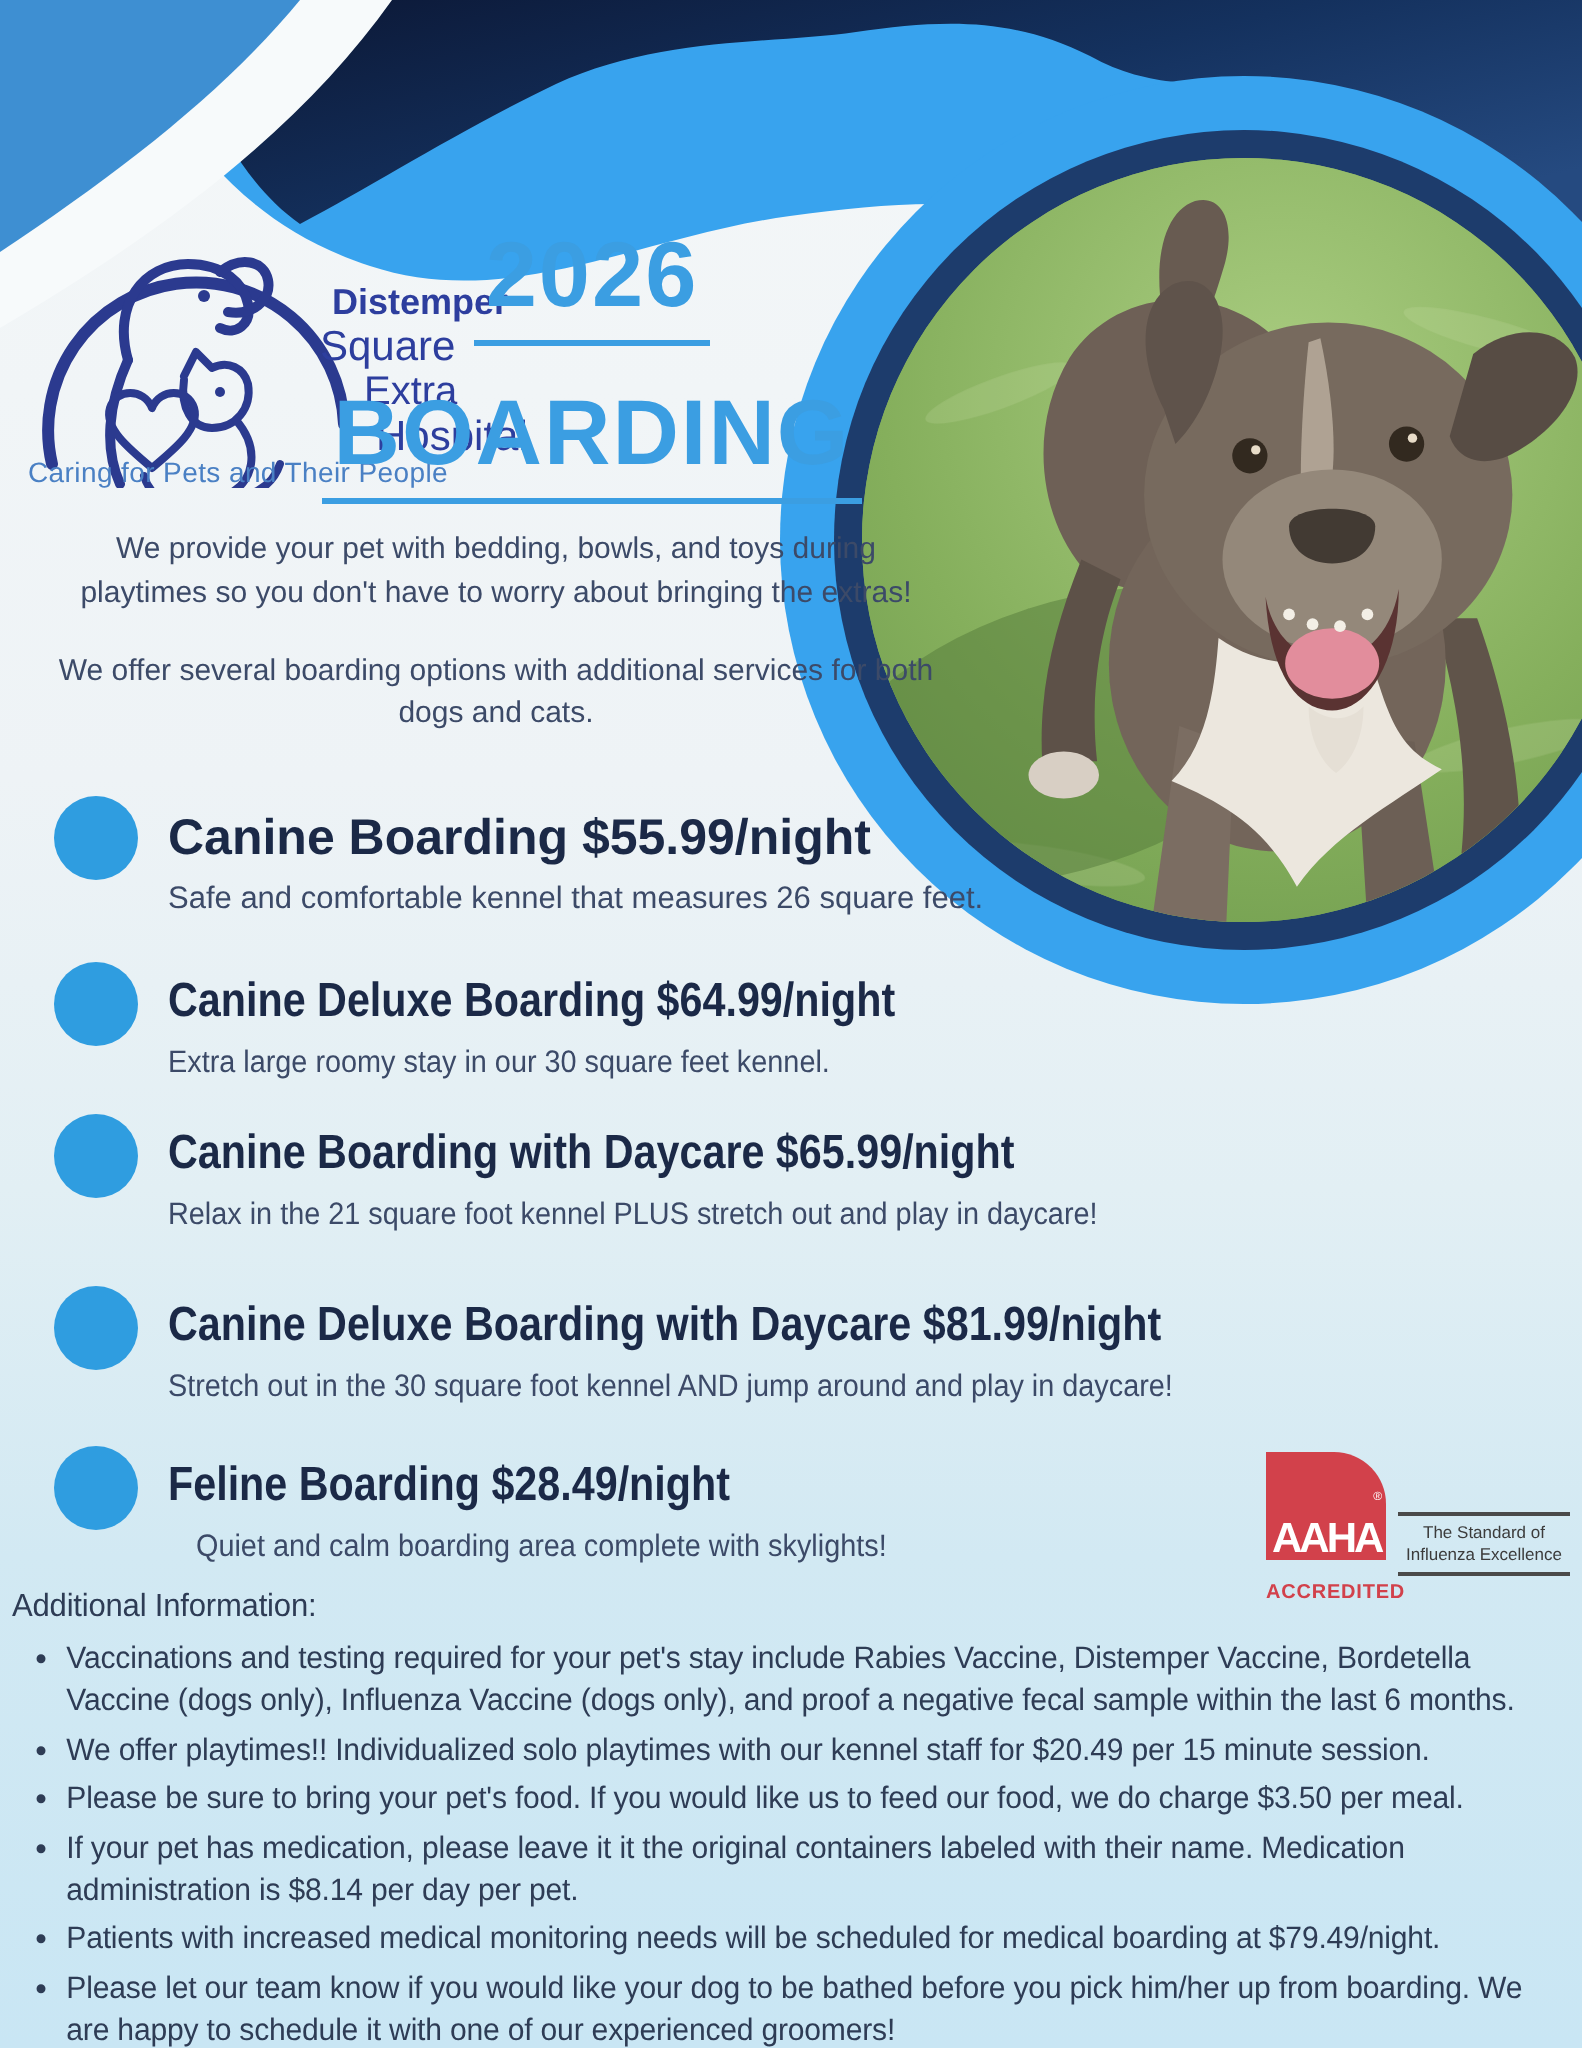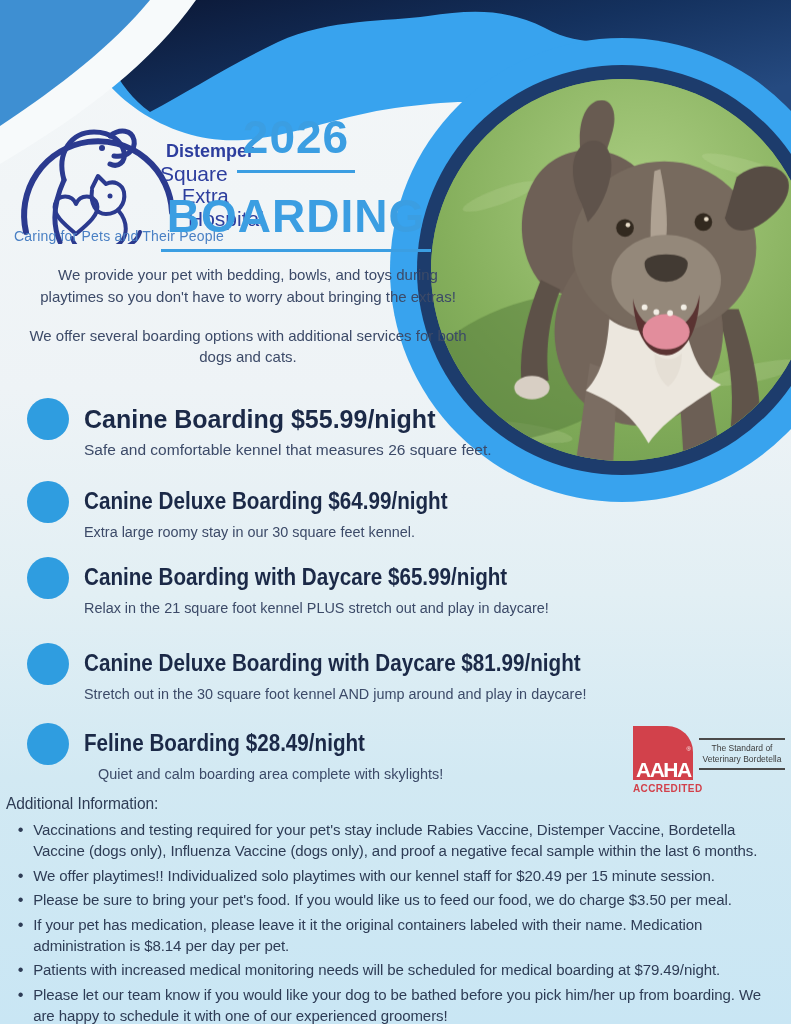--- a/index.html
+++ b/index.html
@@ -40,21 +40,21 @@
   .cond .stitle{font-size:24px;transform:scaleX(0.86);transform-origin:0 50%;}
   .cond .sdesc{transform:scaleX(0.93);transform-origin:0 50%;}
   .r1{top:404px;} .r2{top:487px;} .r3{top:563px;} .r4{top:649px;} .r5{top:729px;}
   .r5 .sdesc{margin-left:14px;}
   
   .aaha{left:633px;top:726px;width:158px;}
   .aaha-sq{position:relative;width:60px;height:54px;background:#d2414b;border-radius:0 26px 0 0;float:left;}
   .aaha-acronym{position:absolute;left:3px;bottom:0px;color:#fff;font-weight:700;font-size:21px;letter-spacing:-1.5px;line-height:1;}
   .aaha-reg{position:absolute;right:2px;top:20px;color:#fff;font-size:6px;}
   .aaha-acc{clear:left;float:left;width:64px;color:#d2414b;font-size:10px;font-weight:600;letter-spacing:0.4px;margin-top:3px;text-align:center;white-space:nowrap;}
-  .aaha-std{float:left;width:86px;margin-left:6px;margin-top:12px;border-top:2px solid #4a4a4a;border-bottom:2px solid #4a4a4a;padding:3px 0;color:#3c3c3c;font-size:8.5px;text-align:center;line-height:1.3;}
+  .aaha-std{float:left;width:86px;margin-left:6px;margin-top:30px;border-top:2px solid #4a4a4a;border-bottom:2px solid #4a4a4a;padding:3px 0;color:#3c3c3c;font-size:8.5px;text-align:center;line-height:1.3;}
   
   .addl{left:6px;top:793px;width:812px;transform:scaleX(0.97);transform-origin:0 0;color:#2e3c55;font-size:15.5px;letter-spacing:-0.1px;line-height:1.38;}
   .addl-label{margin:0 0 4px 0;font-size:16px;}
   .addl ul{margin:0;padding:0;list-style:none;}
   .addl li{position:relative;padding-left:28px;margin-bottom:3px;width:770px;}
   .addl li::before{content:"\2022";position:absolute;left:12px;top:-1px;font-size:17px;color:#2e3c55;}
 </style>
 </head>
 <body>
 
@@ -215,21 +215,21 @@
     </div>
   </div>
 
   <div class="abs aaha">
     <div class="aaha-sq">
       <span class="aaha-acronym">AAHA</span>
       <span class="aaha-reg">®</span>
     </div>
     <div class="aaha-std">
       <div>The Standard of</div>
-      <div>Veterinary Bordetella</div>
+      <div>Influenza Excellence</div>
     </div>
     <div class="aaha-acc">ACCREDITED</div>
   </div>
 
   <div class="abs addl">
     <p class="addl-label">Additional Information:</p>
     <ul>
       <li>Vaccinations and testing required for your pet's stay include Rabies Vaccine, Distemper Vaccine, Bordetella Vaccine (dogs only), Influenza Vaccine (dogs only), and proof a negative fecal sample within the last 6 months.</li>
       <li>We offer playtimes!! Individualized solo playtimes with our kennel staff for $20.49 per 15 minute session.</li>
       <li>Please be sure to bring your pet's food. If you would like us to feed our food, we do charge $3.50 per meal.</li>

